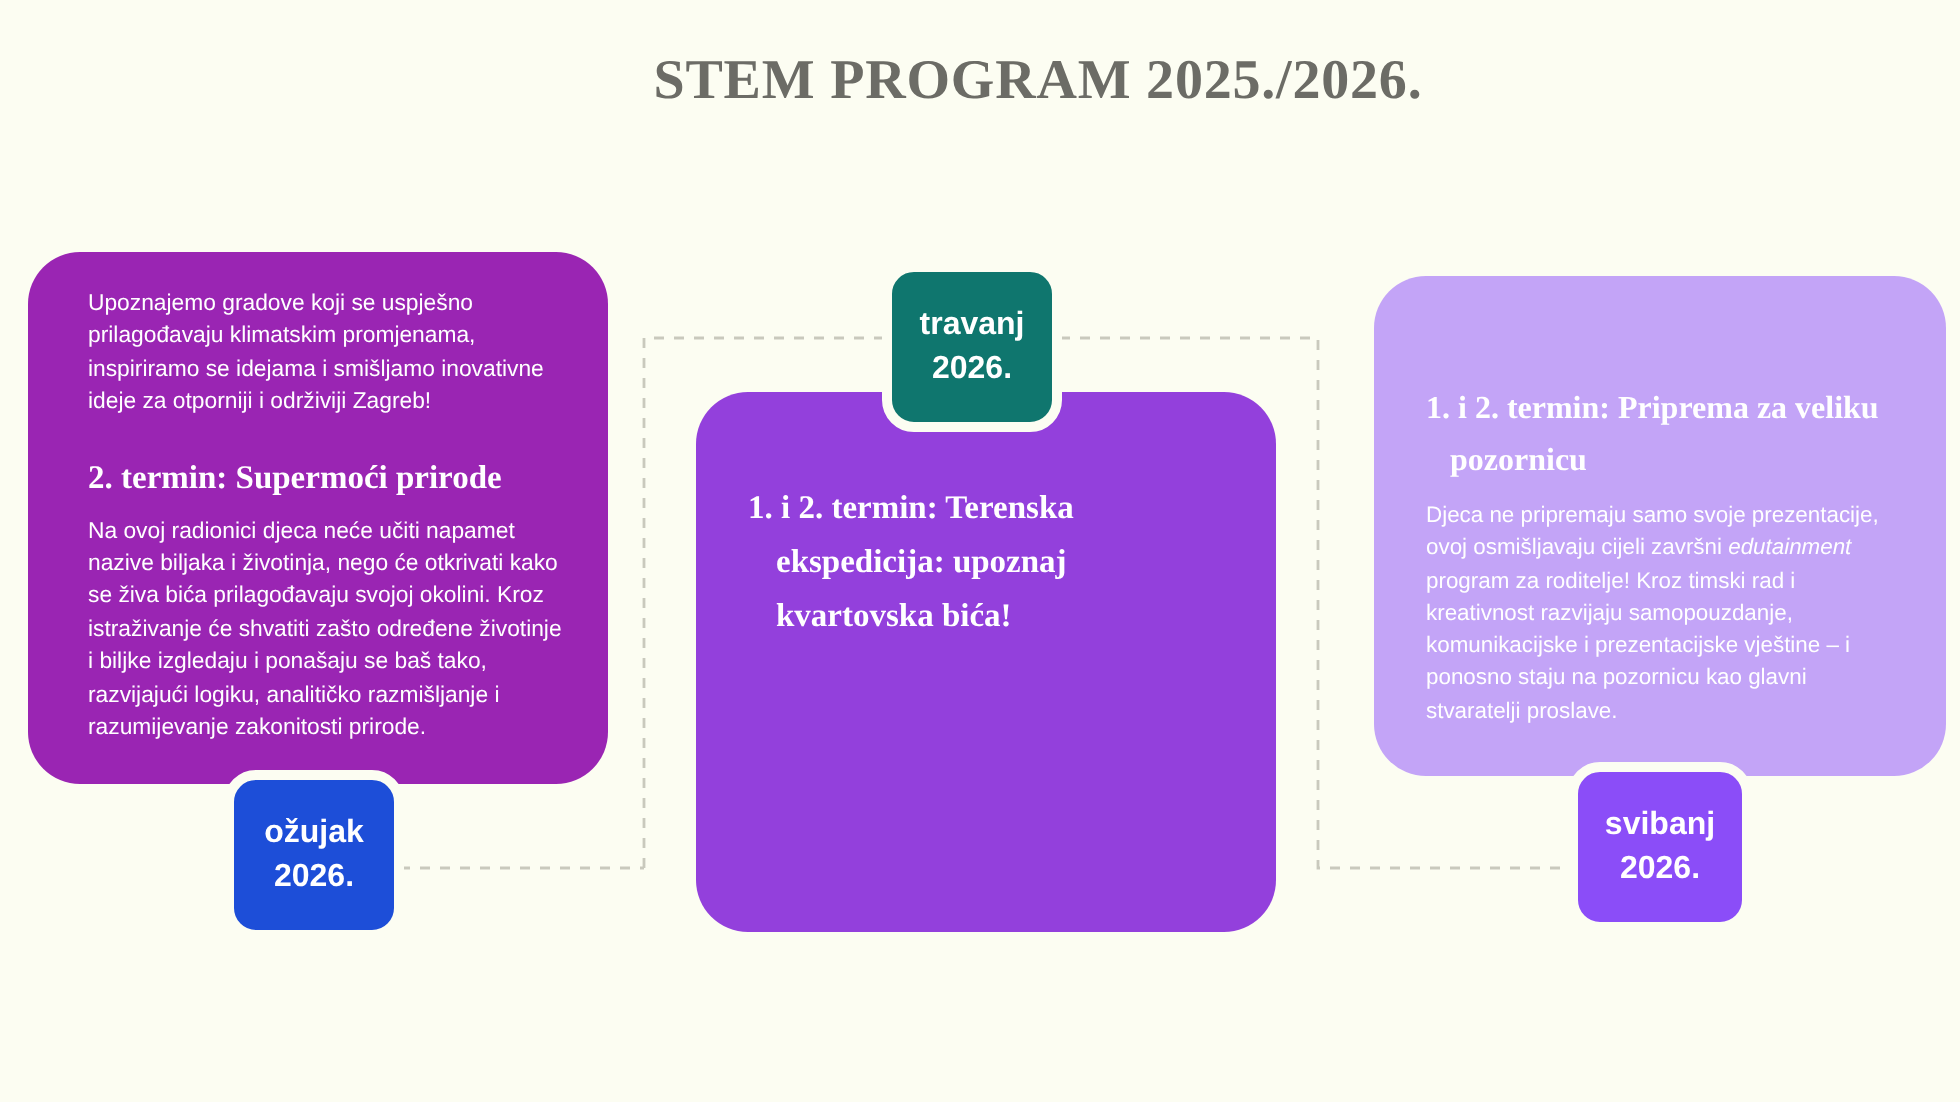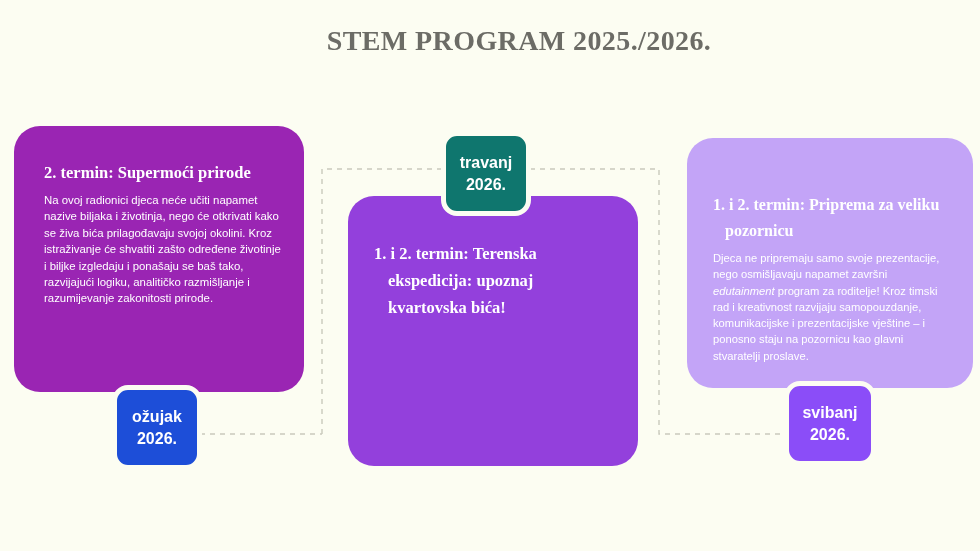--- a/index.html
+++ b/index.html
@@ -187,31 +187,32 @@
     <span class="title-line1">STEM PROGRAM 2025./2026.</span>
   </div>
 
   <svg class="dash-svg" viewBox="0 0 980 551">
     <path d="M 322,434 L 322,169 L 460,169" fill="none" stroke="#c9c9bd" stroke-width="1.4" stroke-dasharray="5 5"></path>
     <path d="M 180,434 L 322,434" fill="none" stroke="#c9c9bd" stroke-width="1.4" stroke-dasharray="5 5"></path>
     <path d="M 520,169 L 659,169 L 659,434 L 800,434" fill="none" stroke="#c9c9bd" stroke-width="1.4" stroke-dasharray="5 5"></path>
   </svg>
 
   <div class="card card-1">
+    <p class="card-body">Upoznajemo gradove koji se uspješno prilagođavaju klimatskim promjenama, inspiriramo se idejama i smišljamo inovativne ideje za otporniji i održiviji Zagreb!</p>
     <h3 class="card-heading card-heading-2">2. termin: Supermoći prirode</h3>
     <p class="card-body">Na ovoj radionici djeca neće učiti napamet nazive biljaka i životinja, nego će otkrivati kako se živa bića prilagođavaju svojoj okolini. Kroz istraživanje će shvatiti zašto određene životinje i biljke izgledaju i ponašaju se baš tako, razvijajući logiku, analitičko razmišljanje i razumijevanje zakonitosti prirode.</p>
   </div>
 
   <div class="card card-2">
     <h3 class="card-heading">1. i 2. termin: Terenska ekspedicija: upoznaj kvartovska bića!</h3>
   </div>
 
   <div class="card card-3">
     <h3 class="card-heading">1. i 2. termin: Priprema za veliku pozornicu</h3>
-    <p class="card-body"><span>Djeca ne pripremaju samo svoje prezentacije, nego osmišljavaju napamet završni </span><em>edutainment</em><span> program za roditelje! Kroz timski rad i kreativnost razvijaju samopouzdanje, komunikacijske i prezentacijske vještine – i ponosno staju na pozornicu kao glavni stvaratelji proslave.</span></p>
+    <p class="card-body"><span>Djeca ne pripremaju samo svoje prezentacije, ovoj osmišljavaju cijeli završni </span><em>edutainment</em><span> program za roditelje! Kroz timski rad i kreativnost razvijaju samopouzdanje, komunikacijske i prezentacijske vještine – i ponosno staju na pozornicu kao glavni stvaratelji proslave.</span></p>
   </div>
 
   <div class="badge badge-ozujak">
     <span>ožujak</span>
     <span>2026.</span>
   </div>
 
   <div class="badge badge-travanj">
     <span>travanj</span>
     <span>2026.</span>

